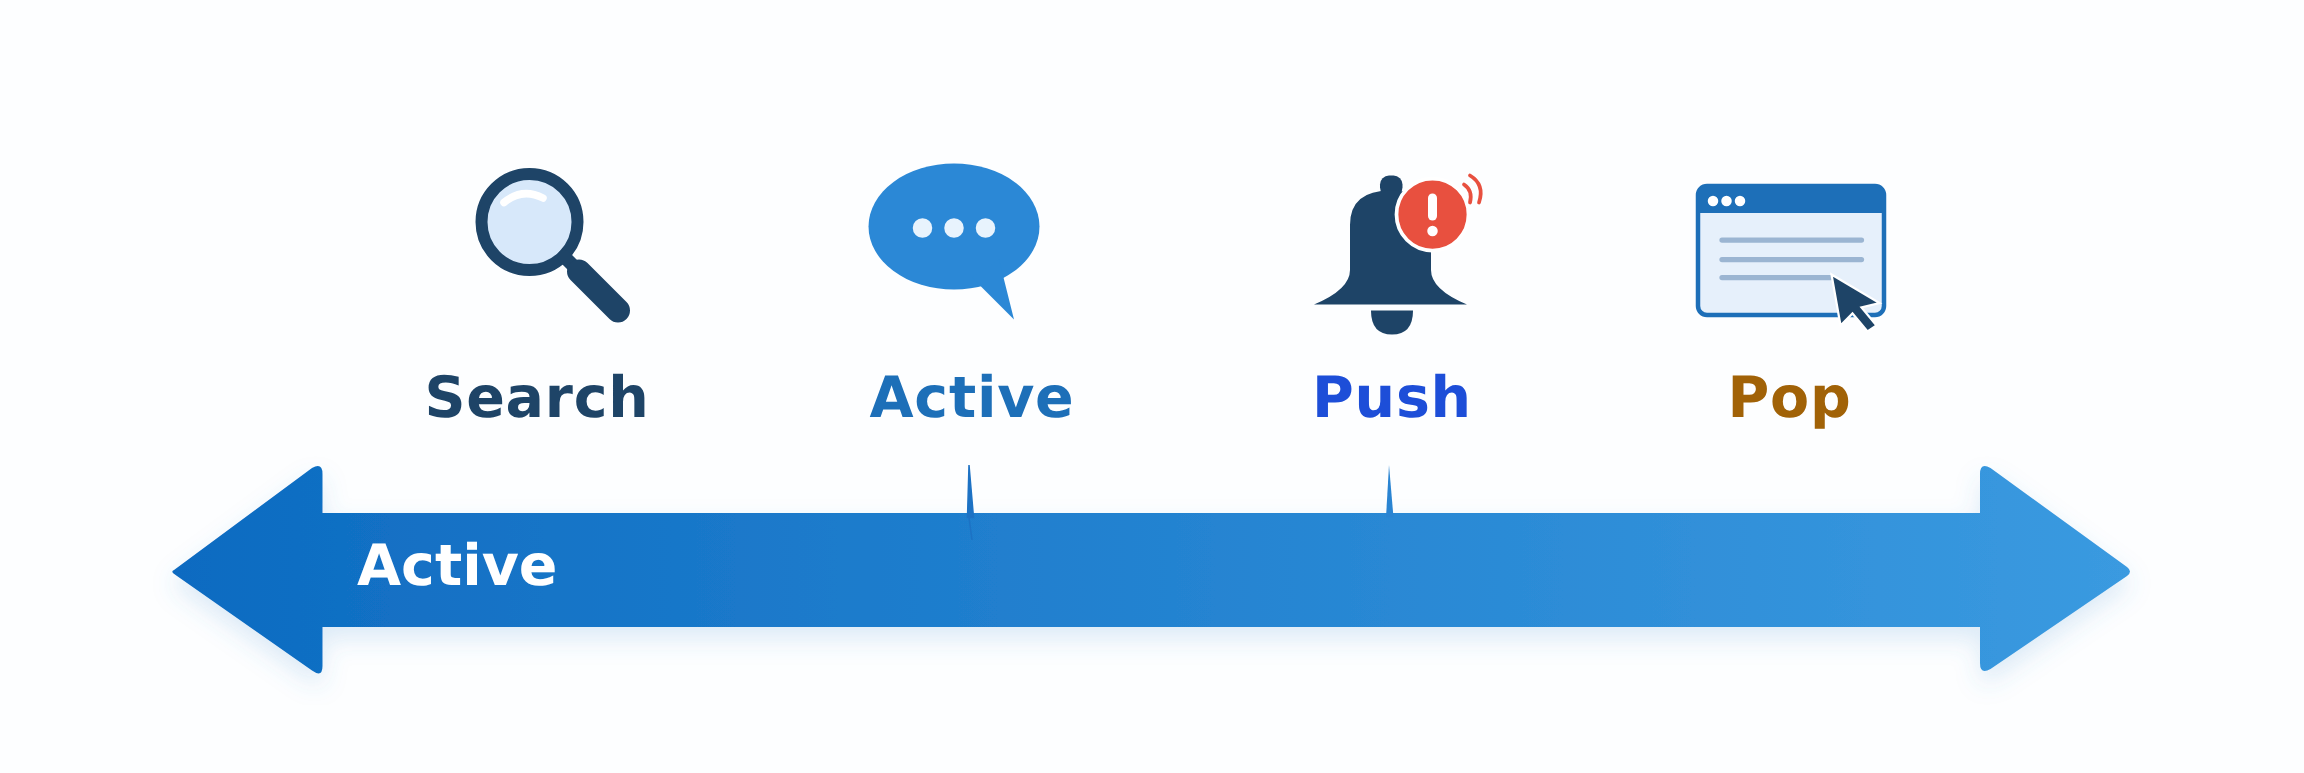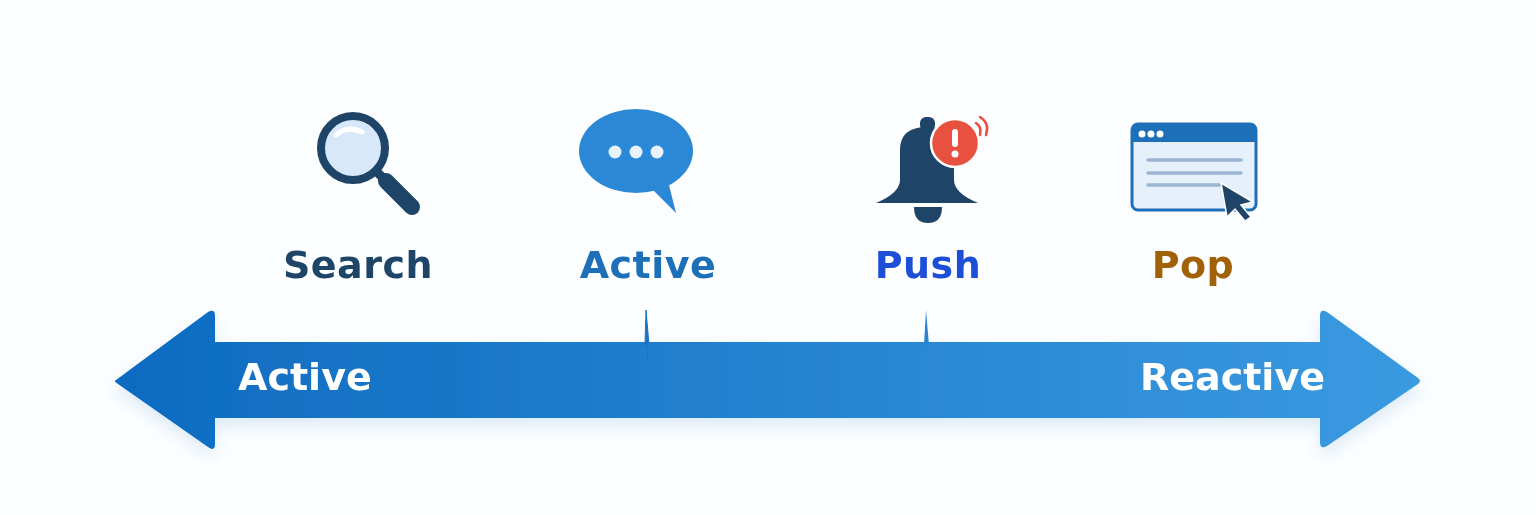--- a/index.html
+++ b/index.html
@@ -94,14 +94,13 @@
       <filter id="shadow" x="-5%" y="-30%" width="110%" height="180%">
         <feDropShadow dx="0" dy="8" stdDeviation="8" flood-color="#4a8fd0" flood-opacity="0.18"></feDropShadow>
       </filter>
     </defs>
     <path filter="url(#shadow)" d="M116 380 L208 312 Q215 308 215 316 L215 342 L1320 342 L1320 316 Q1320 308 1327 312 L1418 378 Q1422 381 1418 384 L1327 446 Q1320 450 1320 442 L1320 418 L215 418 L215 444 Q215 452 208 447 L118 384 Q113 381 116 380 Z" fill="url(#arrowGrad)"></path>
     <path d="M646 310 L649 345 L645 345 Z M646 345 L648 360" fill="#1d72c4" stroke="#1d72c4" stroke-width="1"></path>
     <path d="M926 310 L929 345 L924 345 Z" fill="#2a84d2"></path>
   </svg>
 
   <div class="arrow-text" id="label-left">Active</div>
-  <div class="arrow-text" id="label-right">Reactive</div>
 </div>
 
 </body></html>

